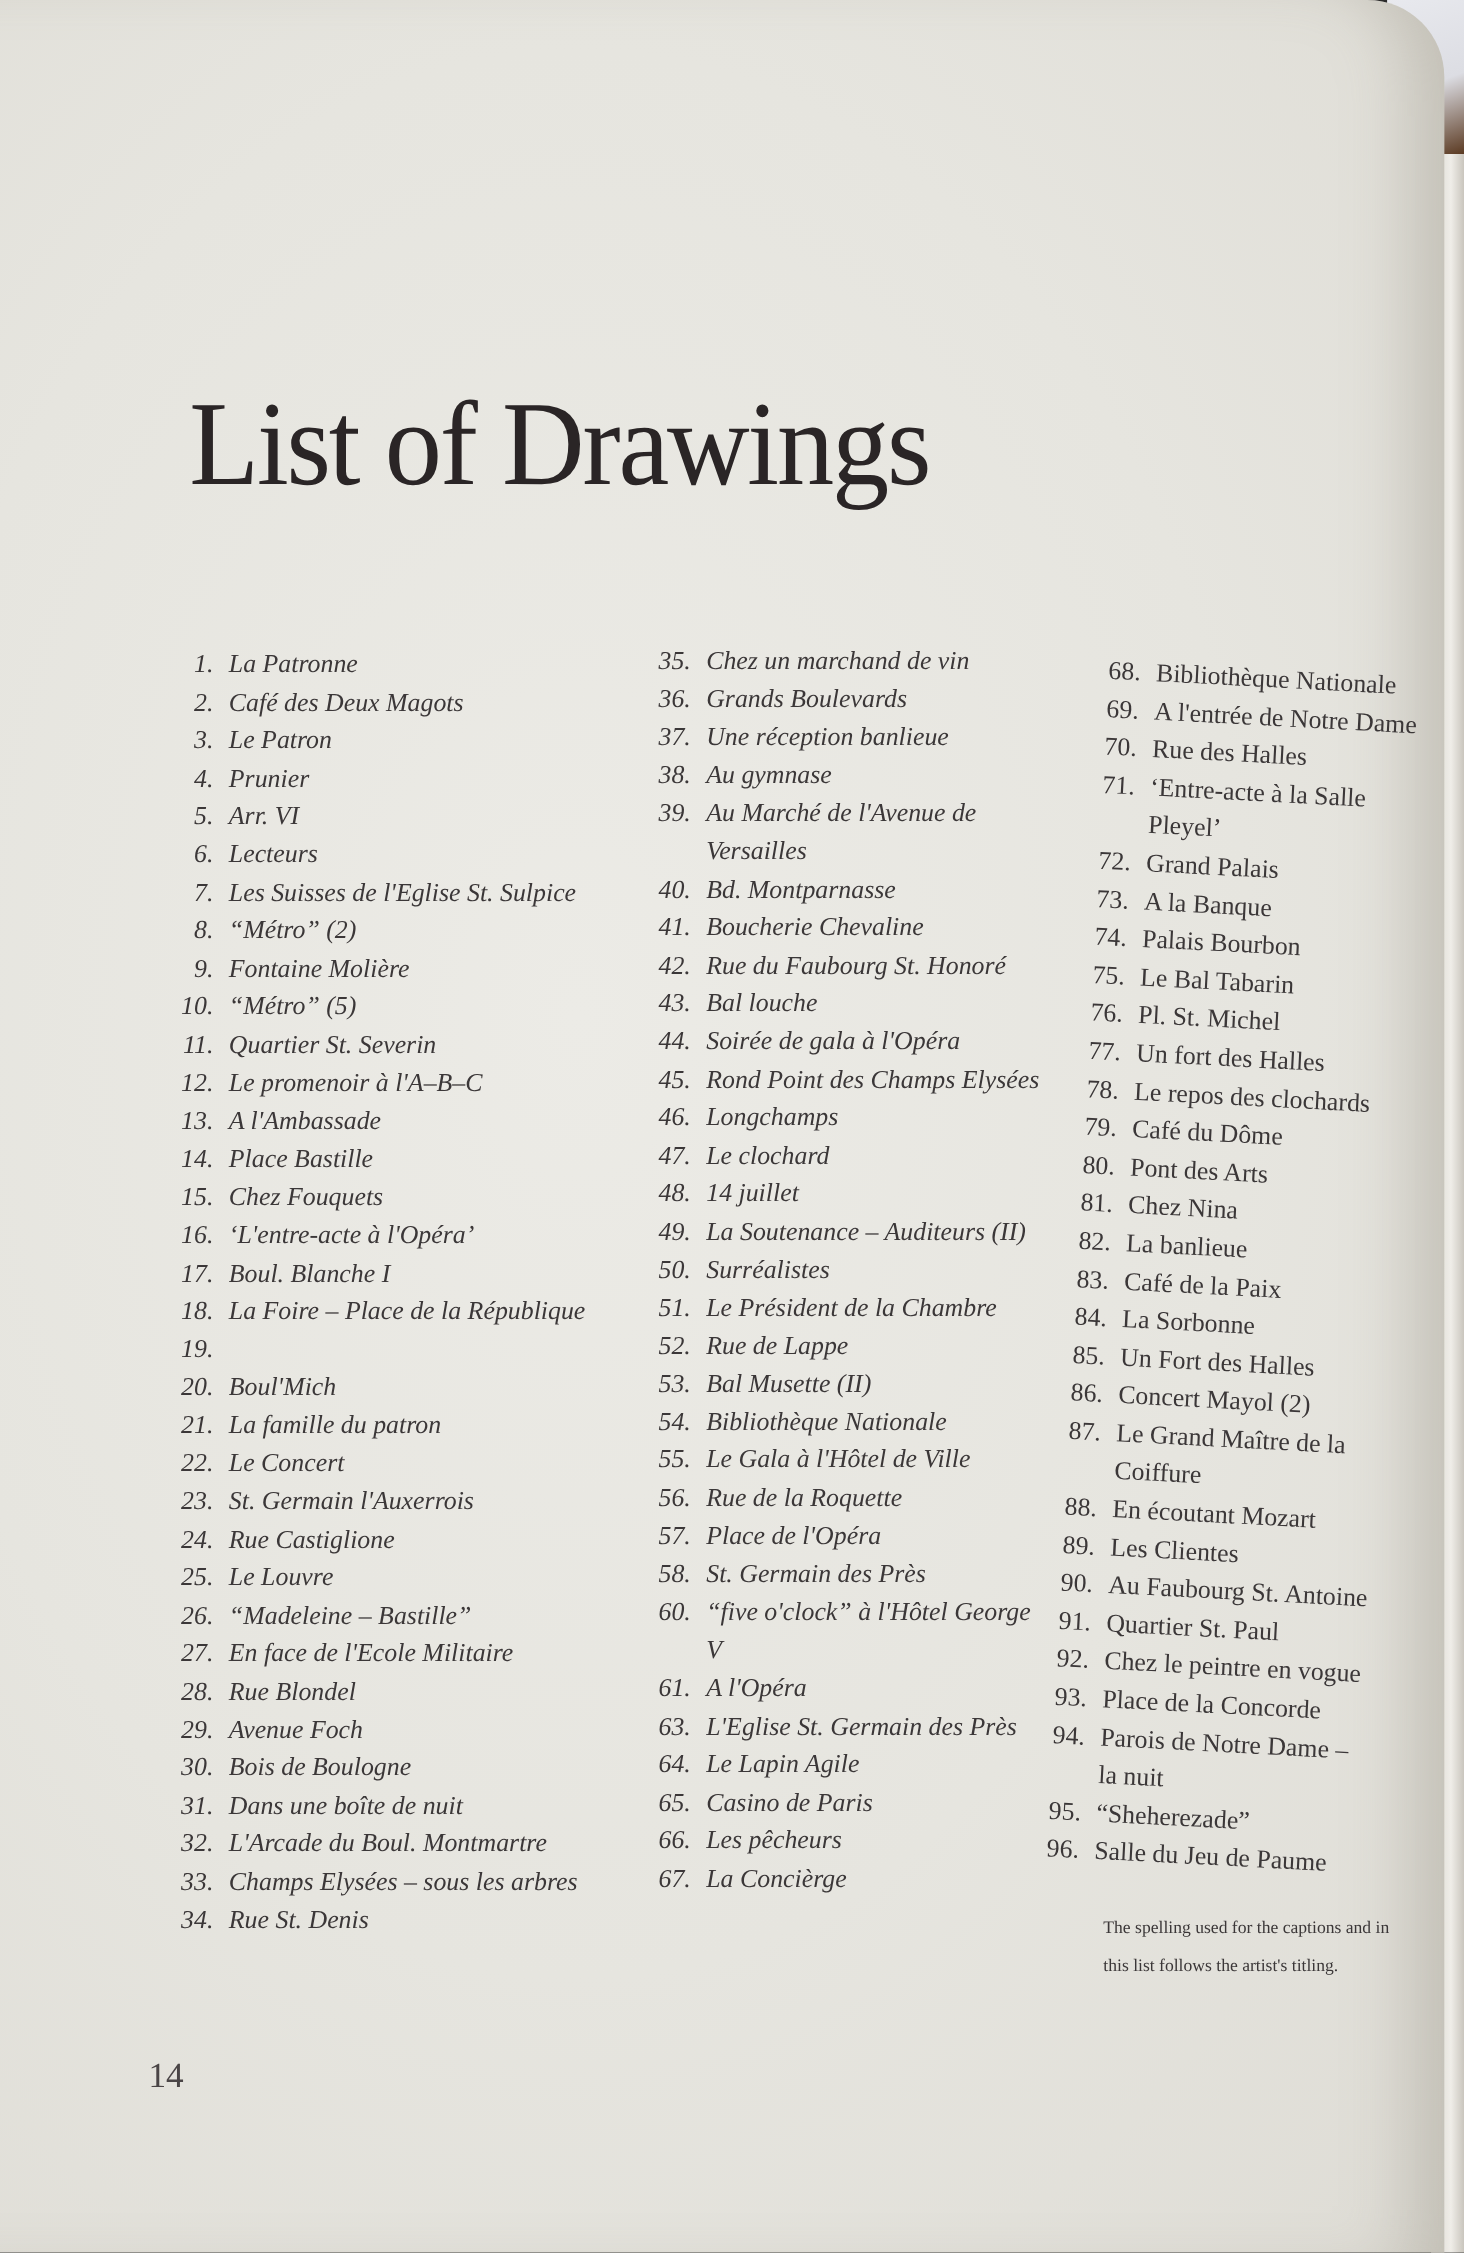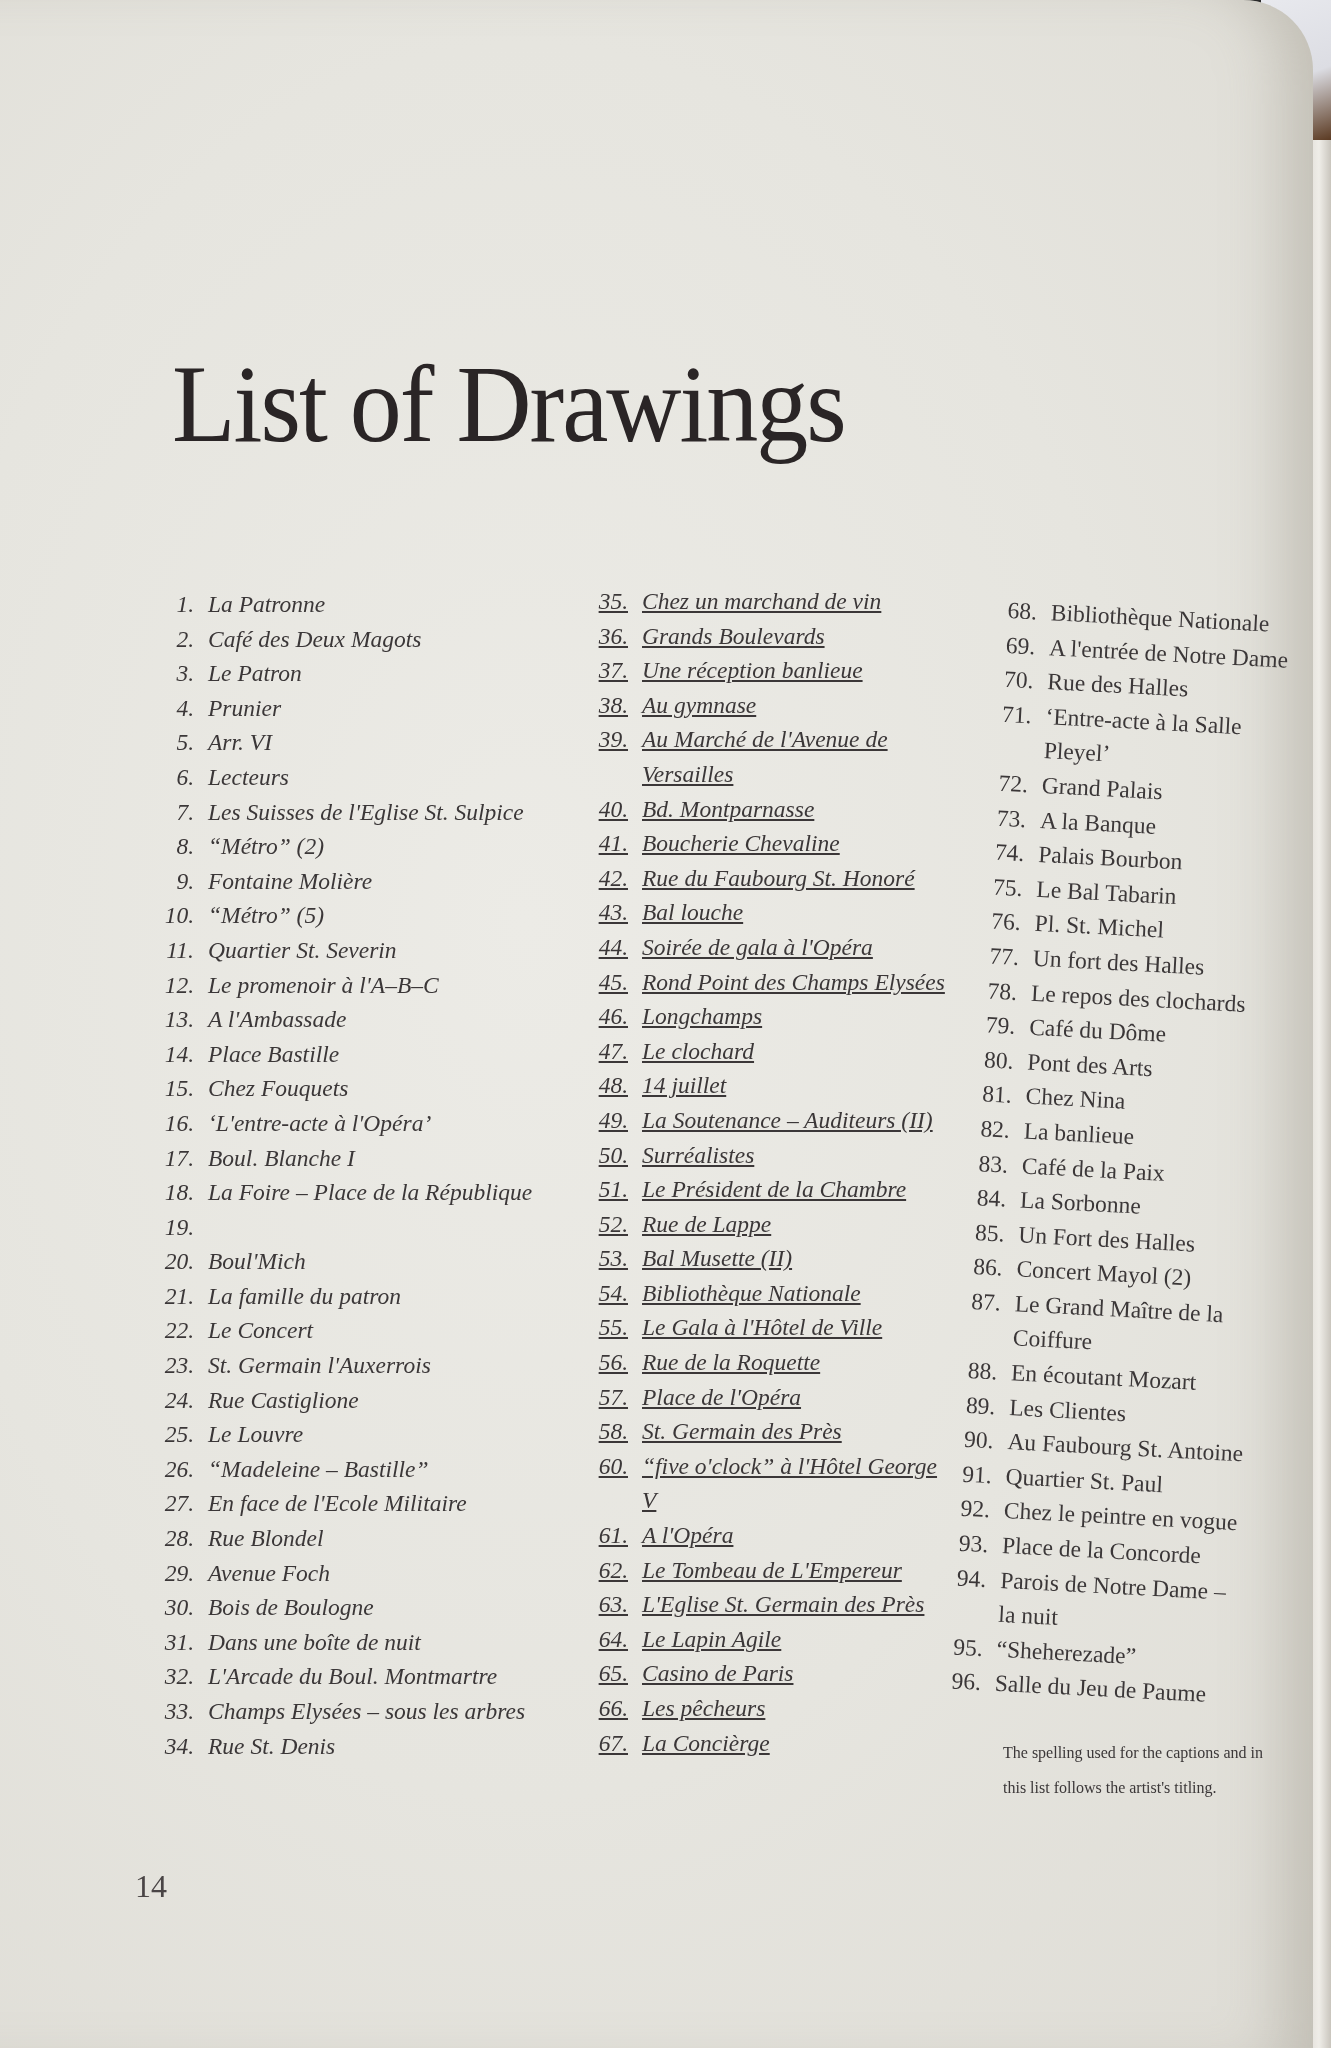--- a/index.html
+++ b/index.html
@@ -24,21 +24,21 @@
       padding-left: 13px;
     }
     .title {
       position: absolute; left: 172px; top: 350px;
       font-size: 104px; font-weight: normal; color: #2a2526;
       letter-spacing: -2px; margin: 0; line-height: 1;
       transform: scaleY(1.05); transform-origin: left top;
     }
     .col { position: absolute; color: #3b3738; font-style: italic; font-size: 23.5px; }
     .col-left  { left: 132px; top: 587px; width: 410px; }
-    .col-mid   { left: 566px; top: 584px; width: 390px; text-decoration: underline; }
+    .col-mid   { left: 566px; top: 584px; width: 390px; }
     .col-right { left: 990px; top: 592px; width: 310px; transform: rotate(3deg); transform-origin: left top; font-style: normal; }
     .entry { display: flex; line-height: 34.6px; }
     .entry .num { width: 62px; text-align: right; padding-right: 14px; flex: none; font-style: italic; }
     .col-right .entry .num { width: 48px; font-style: normal; }
     .entry .label { flex: 1; }
     .note {
       position: absolute; left: 1003px; top: 1735px; width: 280px;
       font-size: 16px; line-height: 35px; color: #3b3738;
     }
     .page-number {
@@ -290,24 +290,20 @@
       </div>
       <div class="entry">
         <span class="num">60.</span>
         <span class="label">“five o'clock” à l'Hôtel George V</span>
       </div>
       <div class="entry">
         <span class="num">61.</span>
         <span class="label">A l'Opéra</span>
       </div>
       <div class="entry">
-        <span class="num">62.</span>
-        <span class="label">Le Tombeau de L'Empereur</span>
-      </div>
-      <div class="entry">
         <span class="num">63.</span>
         <span class="label">L'Eglise St. Germain des Près</span>
       </div>
       <div class="entry">
         <span class="num">64.</span>
         <span class="label">Le Lapin Agile</span>
       </div>
       <div class="entry">
         <span class="num">65.</span>
         <span class="label">Casino de Paris</span>

